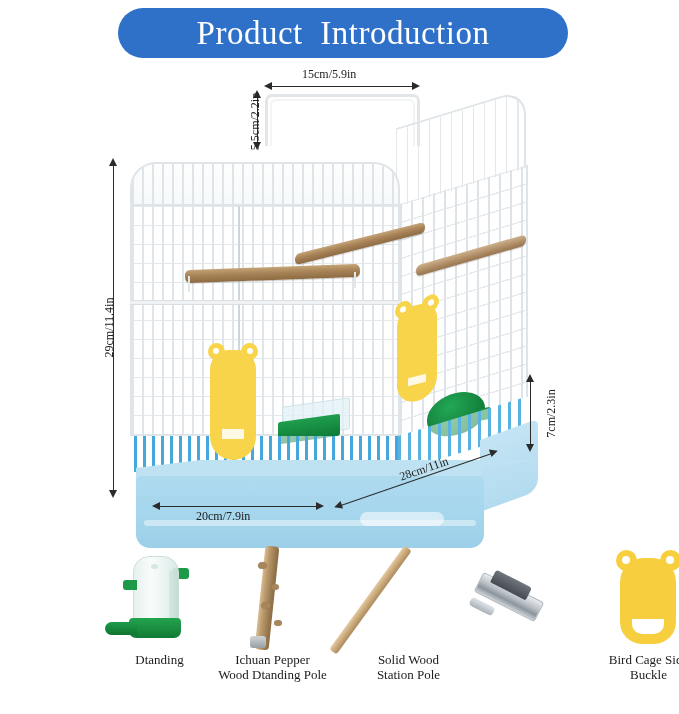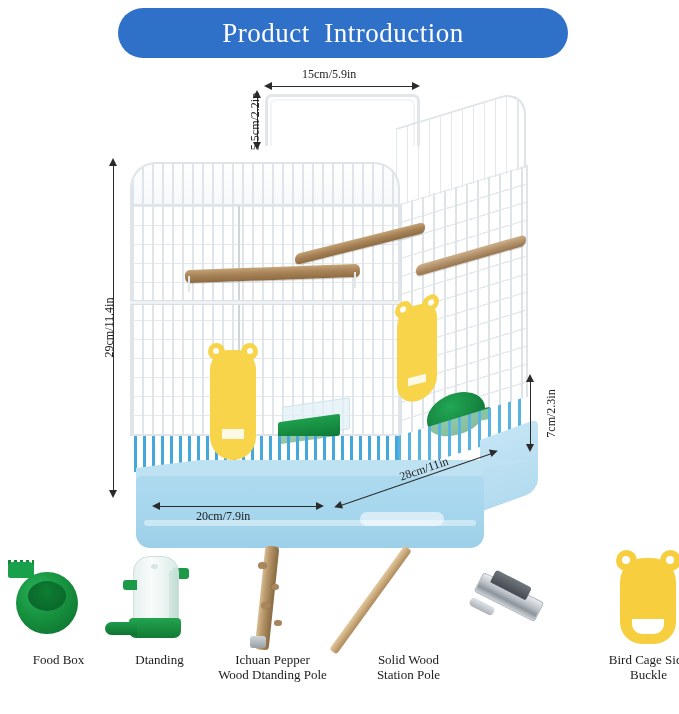--- a/index.html
+++ b/index.html
@@ -24,21 +24,21 @@
     width: 450px;
     height: 50px;
     background: #2f71c9;
     border-radius: 26px;
     display: flex;
     align-items: center;
     justify-content: center;
   }
   #title-text {
     color: #ffffff;
-    font-size: 27px;
+    font-size: 33px;
     letter-spacing: 0.5px;
     font-family: "Liberation Serif", serif;
     white-space: pre;
   }
 
   
   #figure {
     position: absolute;
     left: 0;
     top: 62px;
@@ -792,29 +792,20 @@
   <div class="dim-label" style="left:196px; top:447px;">20cm/7.9in</div>
 
   <div class="dim-diag" style="left:338px; top:444px; width:162px; transform:rotate(-19deg);"></div>
   <div class="arrow left" style="left:334px; top:440px; transform:rotate(-19deg);"></div>
   <div class="arrow right" style="left:490px; top:386px; transform:rotate(-19deg);"></div>
   <div class="dim-label" style="left:400px; top:408px; transform:rotate(-19deg); transform-origin:left center;">28cm/11in</div>
 </div>
 
 <div id="accessories">
 
-  <div class="acc" style="left:2px;">
-    <div class="acc-art">
-      <div id="fb-clip-teeth"></div>
-      <div id="fb-clip"></div>
-      <div id="fb-bowl"></div>
-      <div id="fb-inner"></div>
-    </div>
-    <div class="acc-label">Food Box</div>
-  </div>
 
   <div class="acc" style="left:103px;">
     <div class="acc-art">
       <div id="wb-arm-r"></div>
       <div id="wb-stem"></div>
       <div id="wb-bottle"></div>
       <div id="wb-cap-dot"></div>
       <div id="wb-arm-l"></div>
       <div id="wb-base"></div>
       <div id="wb-spout"></div>

